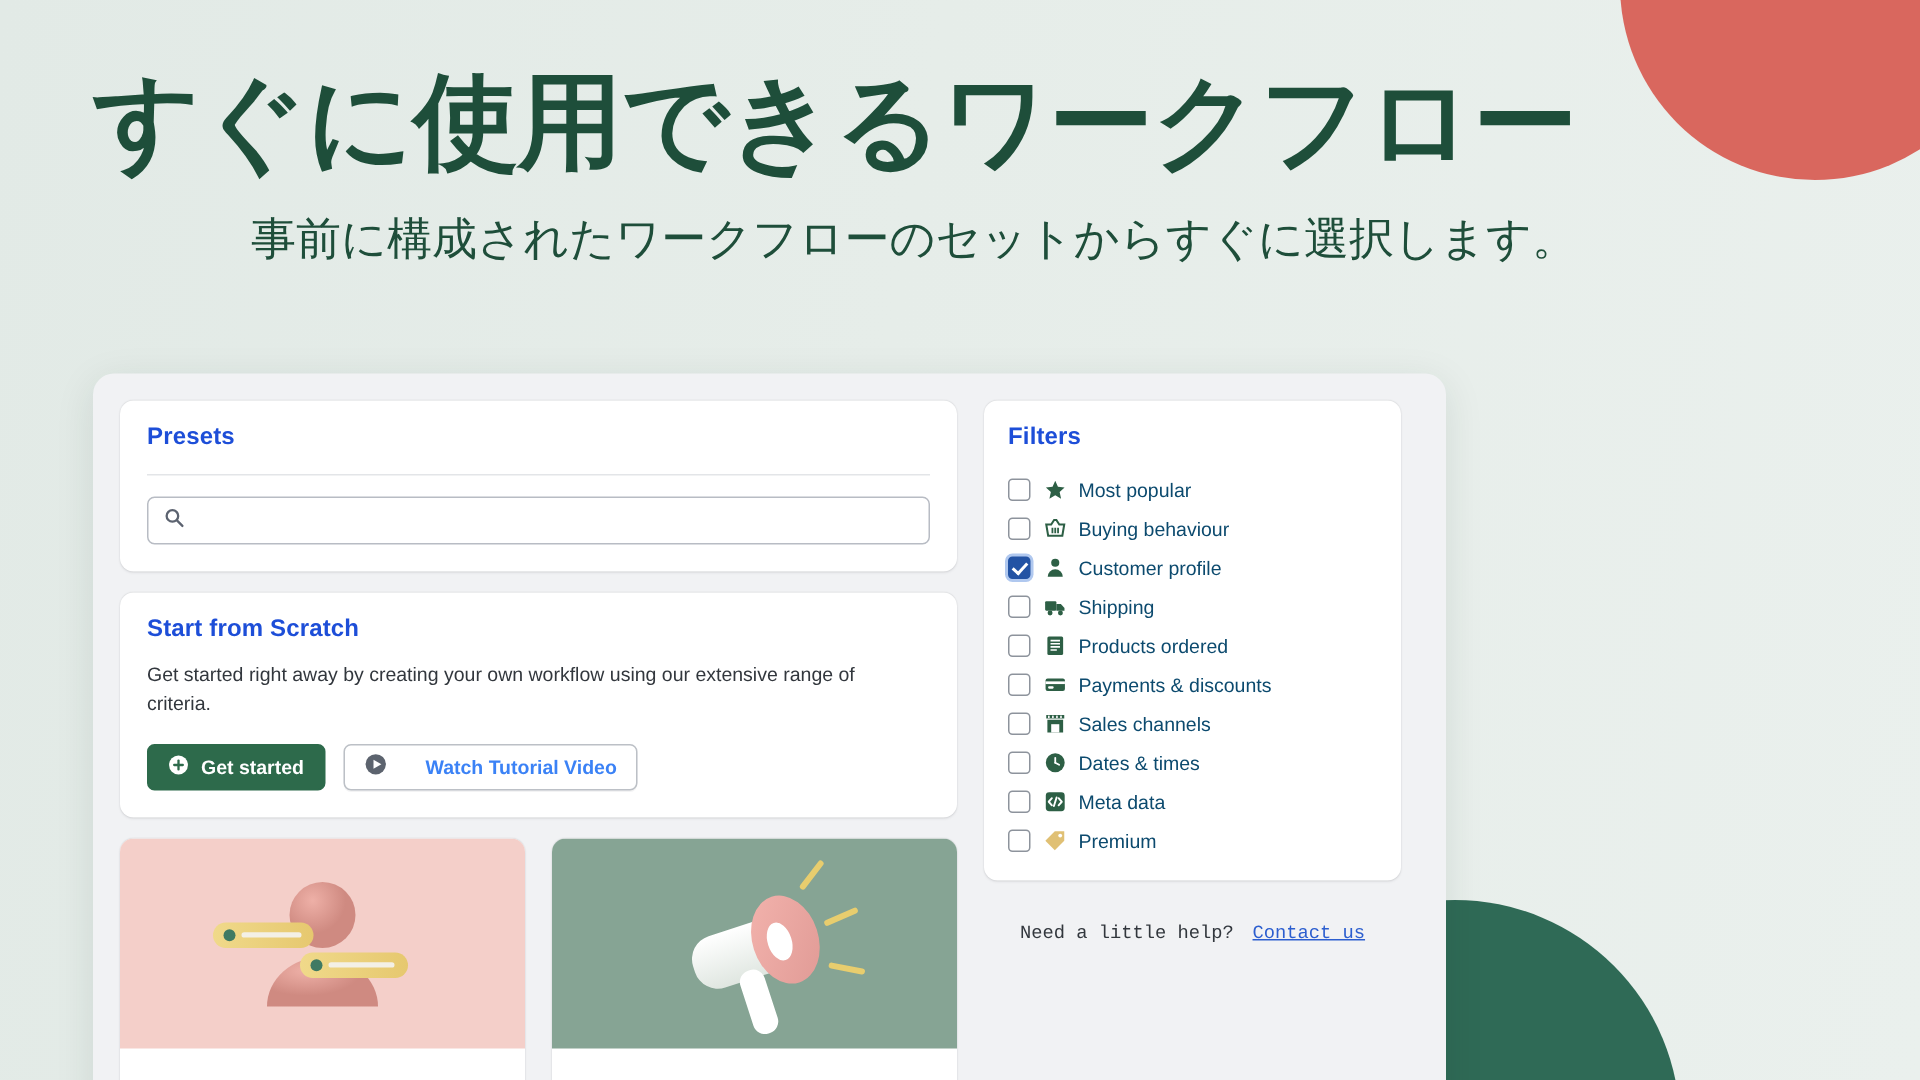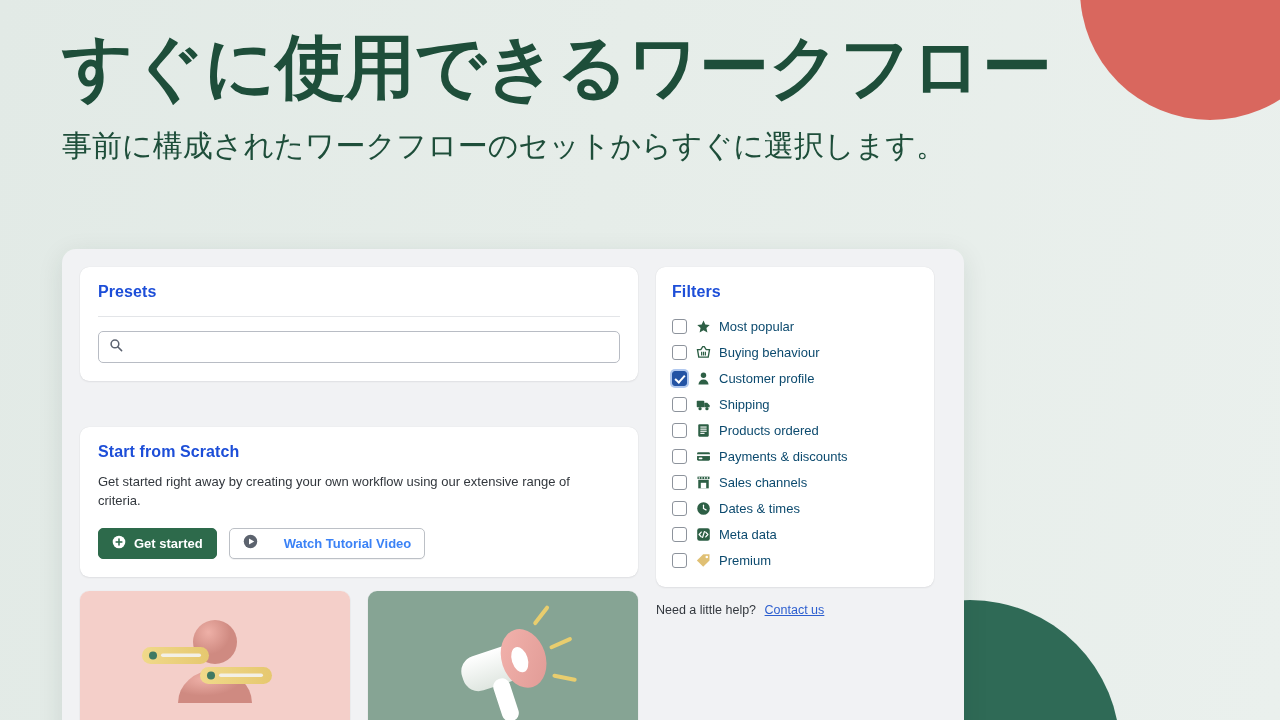--- a/index.html
+++ b/index.html
@@ -37,22 +37,23 @@
     border-radius: 50%;
     background: #2f6a56;
     right: 160px;
     bottom: -180px;
   }
 
   
   .hero {
     position: absolute;
     left: 62px;
-    top: 30px;
+    top: 44px;
     z-index: 5;
+    text-align: right;
   }
   .hero-title {
     font-size: 70px;
     line-height: 1.08;
     font-weight: 700;
     color: #1e4e3a;
     letter-spacing: -0.5px;
     white-space: nowrap;
   }
   .hero-sub {
@@ -118,21 +119,21 @@
     outline: none;
     font-size: 13px;
     font-family: inherit;
     color: #4b5563;
     flex: 1;
     background: transparent;
   }
   .search-box input::placeholder { color: #767c87; }
 
   
-  .scratch-card { padding: 16px 18px 18px; margin-top: 32px; }
+  .scratch-card { padding: 16px 18px 18px; }
   .scratch-desc {
     margin-top: 12px;
     font-size: 13px;
     line-height: 1.45;
     color: #32373d;
     max-width: 500px;
   }
   .btn-row { display: flex; gap: 12px; margin-top: 17px; }
   .btn {
     display: inline-flex;
@@ -211,24 +212,25 @@
     transform: rotate(42deg);
   }
   .fi-icon {
     width: 16px; height: 16px;
     display: flex; align-items: center; justify-content: center;
     flex: 0 0 auto;
   }
   .fi-label { font-size: 13px; color: #0c4a6e; }
 
   .help-row {
-    text-align: left;
+    text-align: center;
     font-size: 12.5px;
     color: #32373d;
-    margin-top: 4px;
+    margin-top: 16px;
+    font-family: Liberation Mono, monospace;
   }
   .help-link {
     color: #2c5ecf;
     text-decoration: underline;
     cursor: pointer;
     margin-left: 5px;
   }
 </style>
 </head>
 <body>

